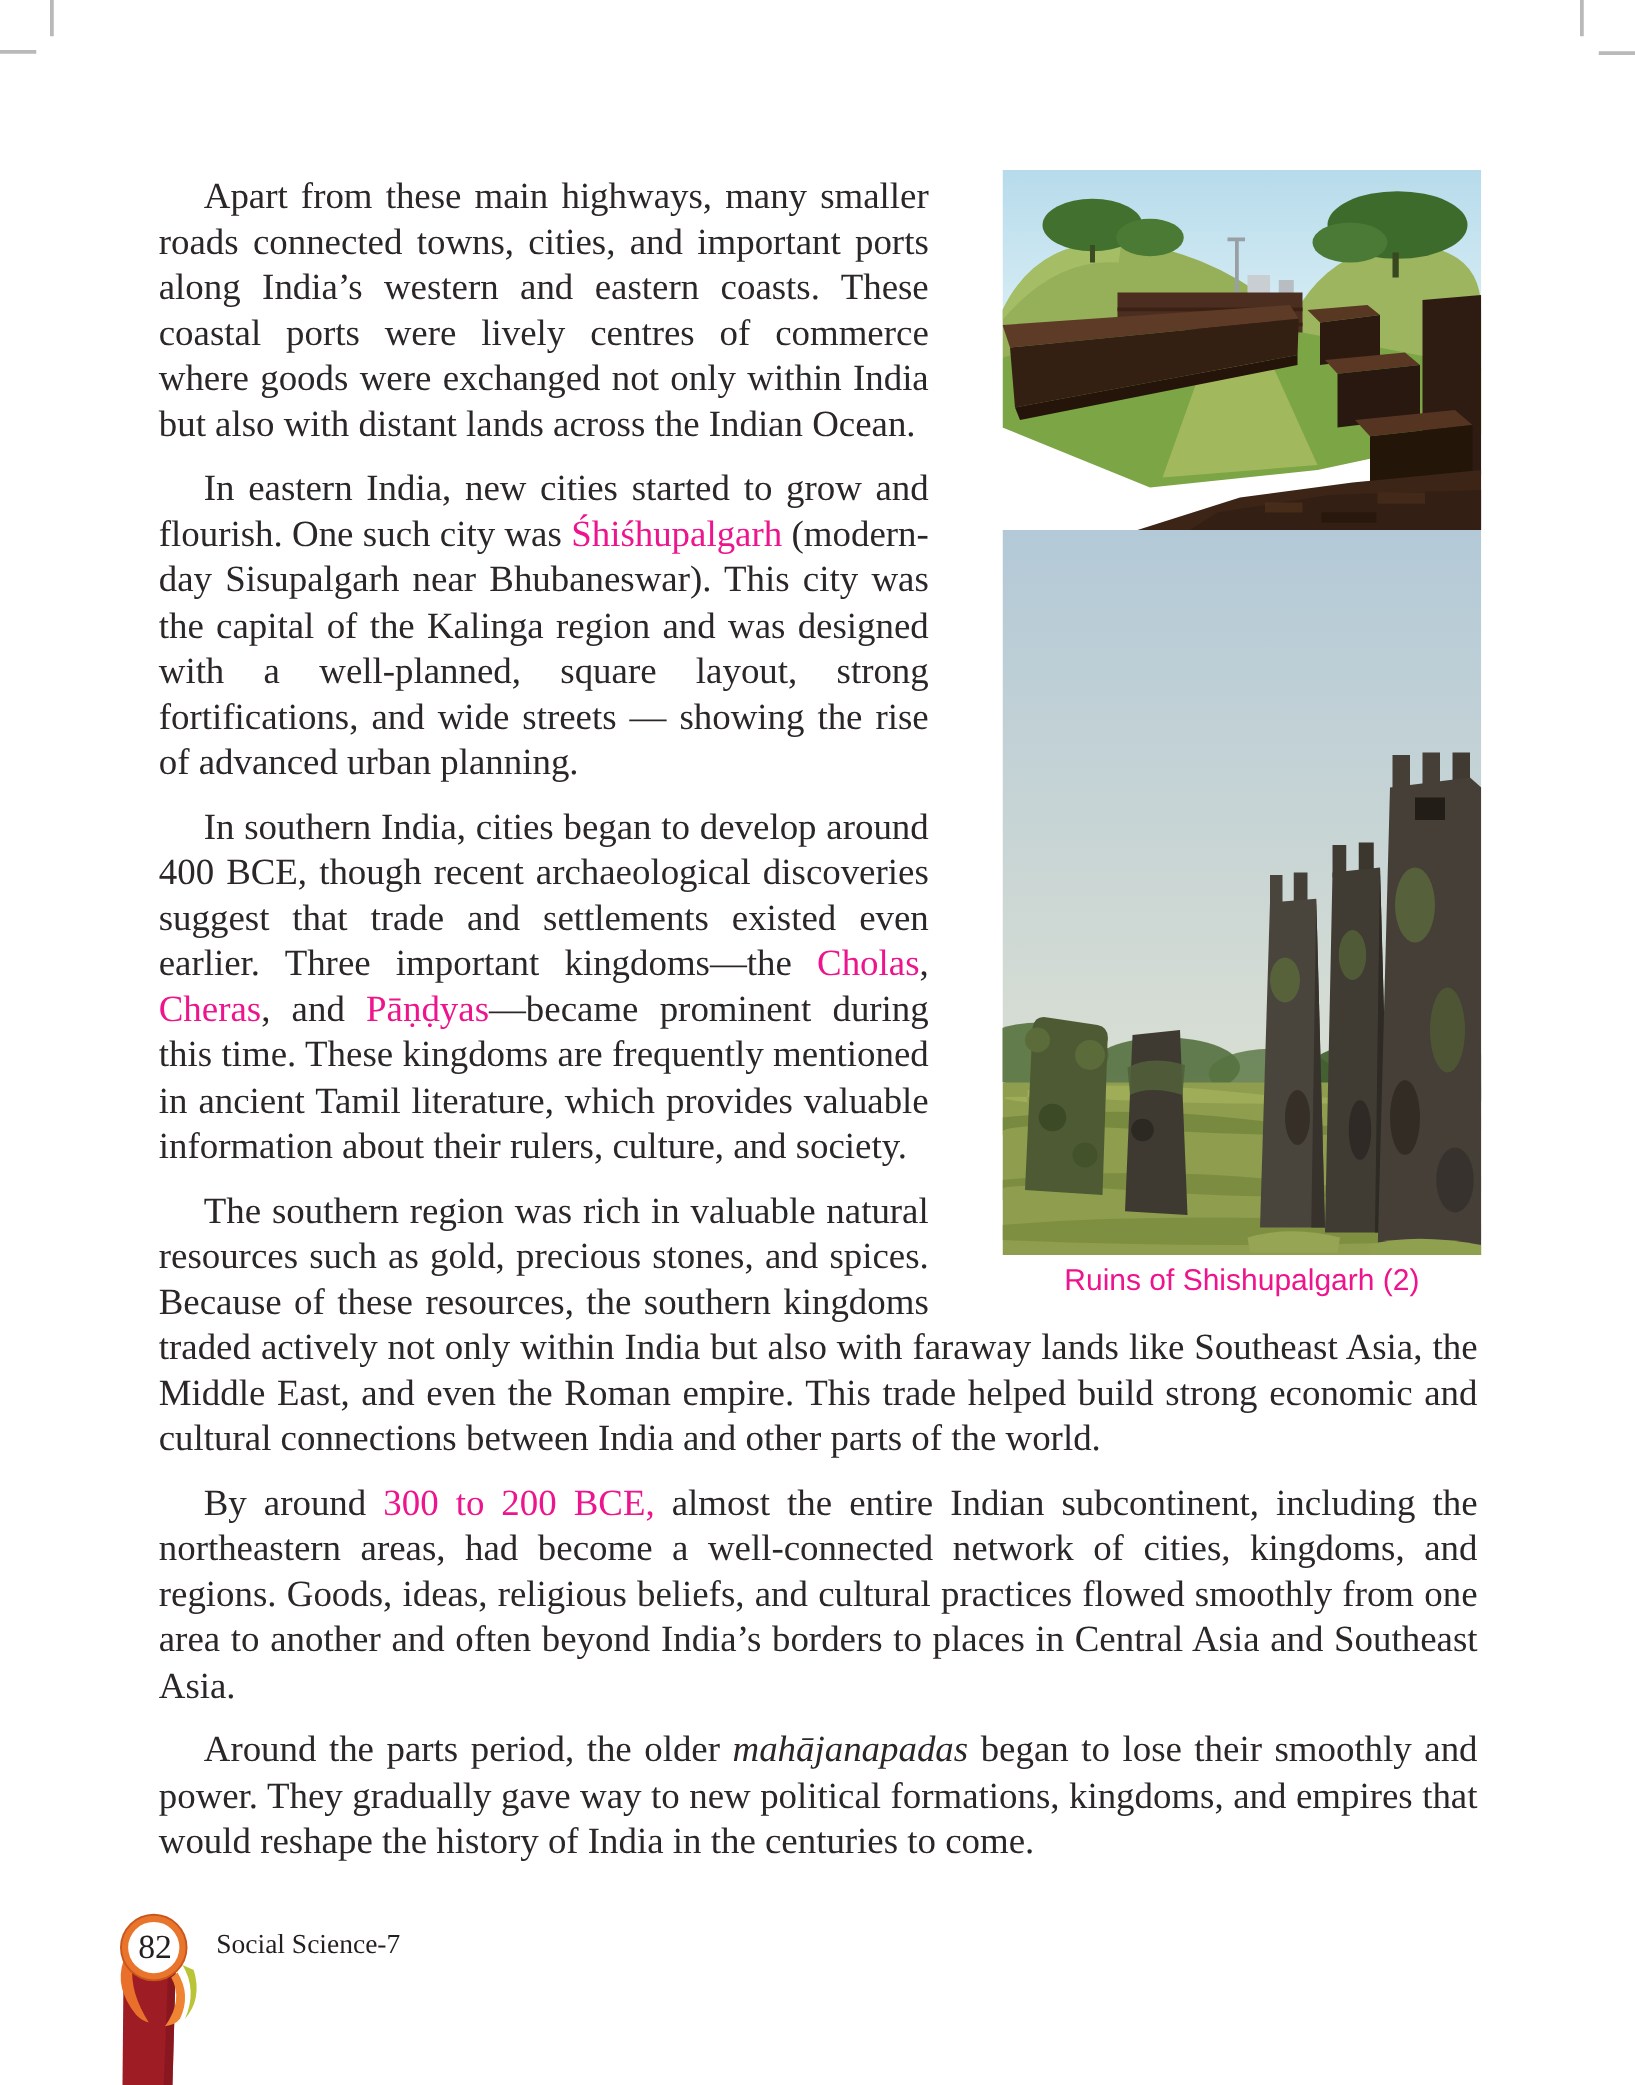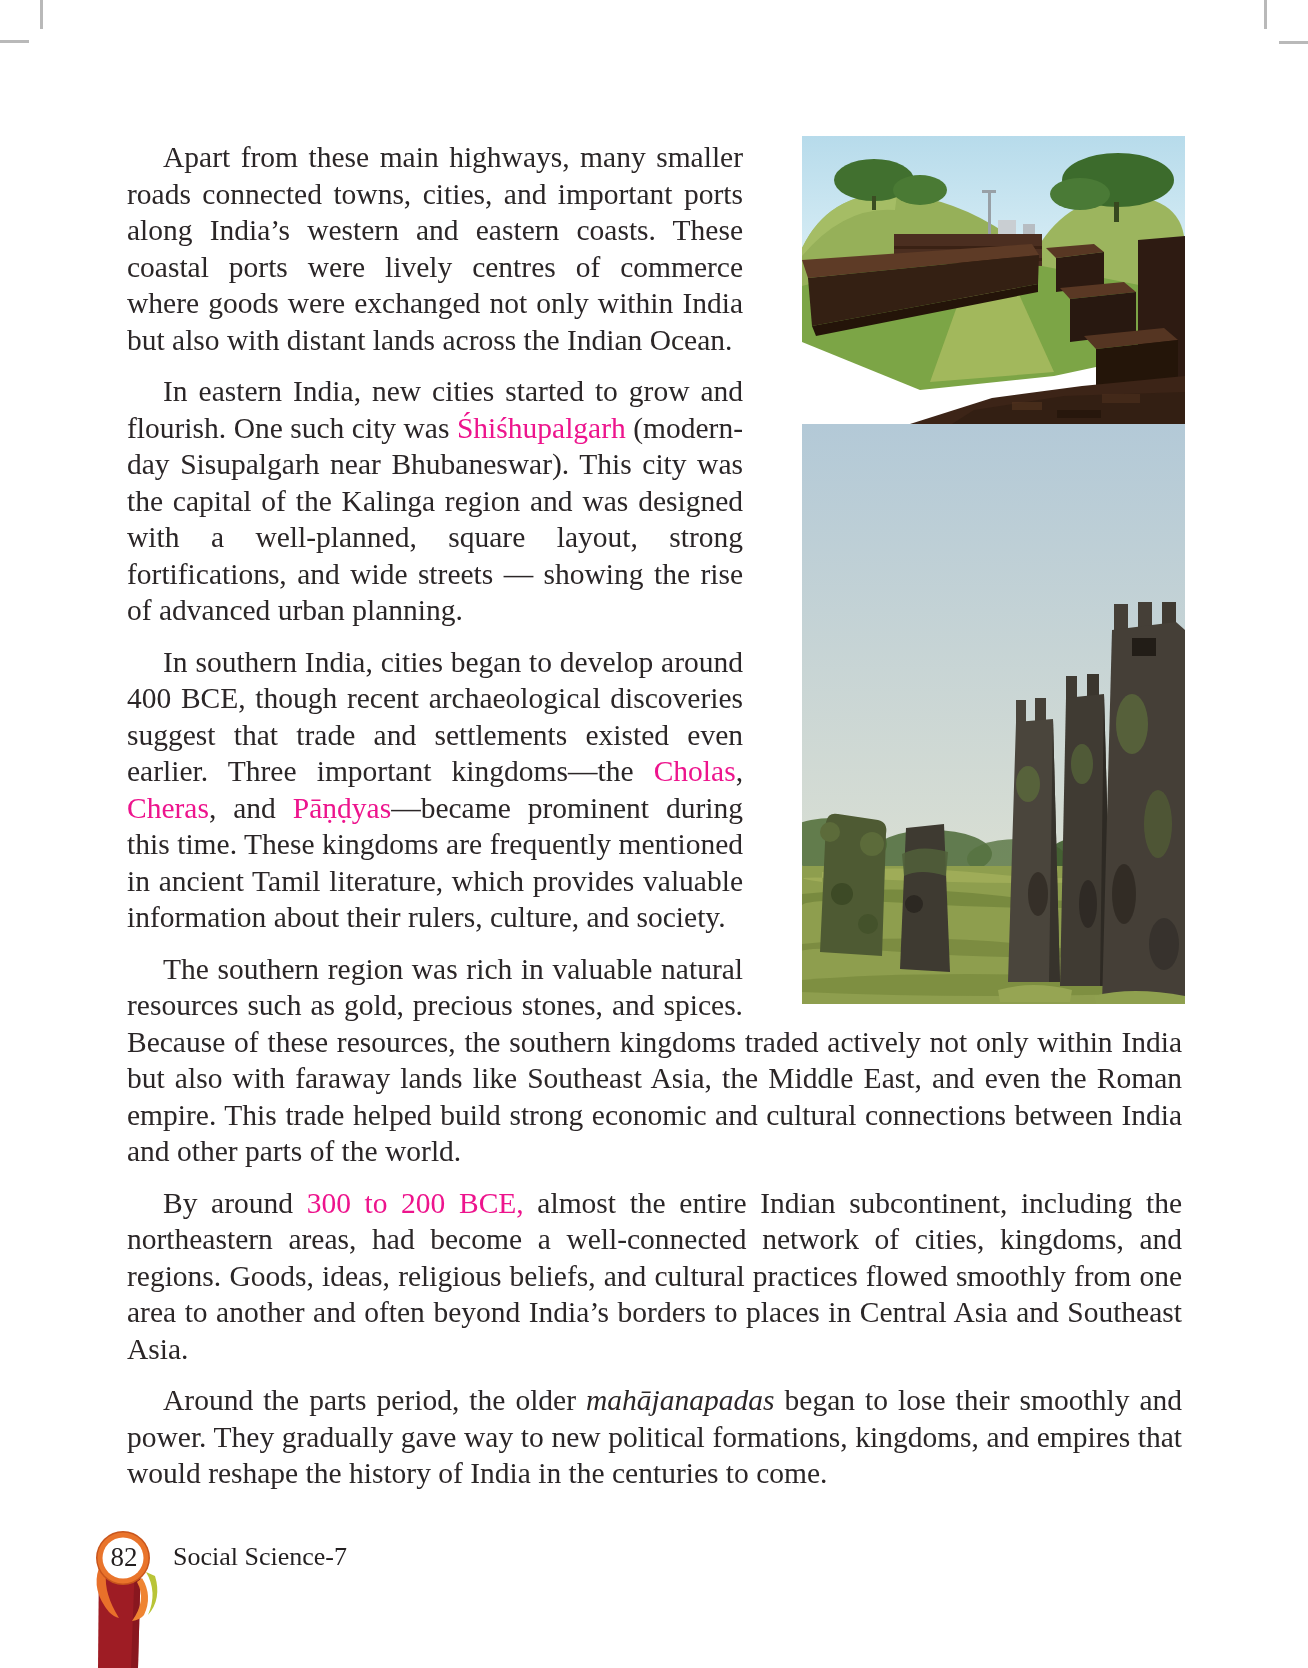--- a/index.html
+++ b/index.html
@@ -64,21 +64,21 @@
     position:absolute;left:0;top:1520px;width:1308px;height:148px;padding-left:24px;
   }
   .ribbon-svg{position:absolute;left:85px;top:0;width:130px;height:148px;}
   .page-number{
     position:absolute;left:98px;top:22px;width:52px;
     text-align:center;
     font-size:27px;color:#231f20;
   }
   .book-title{
     position:absolute;left:173px;top:22px;
-    font-size:26px;color:#231f20;
+    font-size:22px;color:#231f20;
   }
 </style>
 </head>
 <body>
 
 <div class="page">
 
   <div class="crop tl-v"></div>
   <div class="crop tl-h"></div>
   <div class="crop tr-v"></div>
@@ -192,20 +192,21 @@
           <path d="M300,580 L310,206 L374,198 L383,206 L383,580 Z" fill="#453f37"></path>
           <rect x="330" y="214" width="24" height="18" fill="#221d17"></rect>
           <ellipse cx="330" cy="300" rx="16" ry="30" fill="#5a693b" opacity="0.8"></ellipse>
           <ellipse cx="356" cy="400" rx="14" ry="34" fill="#525f35" opacity="0.7"></ellipse>
           <ellipse cx="322" cy="470" rx="12" ry="30" fill="#2c2720" opacity="0.75"></ellipse>
           <ellipse cx="362" cy="520" rx="15" ry="26" fill="#33302a" opacity="0.8"></ellipse>
 
           <path d="M196,566 Q230,556 270,566 L268,578 L198,578 Z" fill="#96a553"></path>
           <path d="M292,572 Q330,562 383,572 L383,580 L294,580 Z" fill="#8fa04f"></path>
         </svg>
+        <figcaption>Ruins of Shishupalgarh (2)</figcaption>
       </figure>
 
     </aside>
 
     <p><span class="seg-plain">Apart from these main highways, many smaller roads connected towns, cities, and important ports along India’s western and eastern coasts. These coastal ports were lively centres of commerce where goods were exchanged not only within India but also with distant lands across the Indian Ocean.</span></p>
     <p><span class="seg-plain">In eastern India, new cities started to grow and flourish. One such city was </span><span class="seg-magenta">Śhiśhupalgarh</span><span class="seg-plain"> (modern-day Sisupalgarh near Bhubaneswar). This city was the capital of the Kalinga region and was designed with a well-planned, square layout, strong fortifications, and wide streets — showing the rise of advanced urban planning.</span></p>
     <p><span class="seg-plain">In southern India, cities began to develop around 400 BCE, though recent archaeological discoveries suggest that trade and settlements existed even earlier. Three important kingdoms—the </span><span class="seg-magenta">Cholas</span><span class="seg-plain">, </span><span class="seg-magenta">Cheras</span><span class="seg-plain">, and </span><span class="seg-magenta">Pāṇḍyas</span><span class="seg-plain">—became prominent during this time. These kingdoms are frequently mentioned in ancient Tamil literature, which provides valuable information about their rulers, culture, and society.</span></p>
     <p><span class="seg-plain">The southern region was rich in valuable natural resources such as gold, precious stones, and spices. Because of these resources, the southern kingdoms traded actively not only within India but also with faraway lands like Southeast Asia, the Middle East, and even the Roman empire. This trade helped build strong economic and cultural connections between India and other parts of the world.</span></p>
     <p><span class="seg-plain">By around </span><span class="seg-magenta">300 to 200 BCE,</span><span class="seg-plain"> almost the entire Indian subcontinent, including the northeastern areas, had become a well-connected network of cities, kingdoms, and regions. Goods, ideas, religious beliefs, and cultural practices flowed smoothly from one area to another and often beyond India’s borders to places in Central Asia and Southeast Asia.</span></p>
     <p><span class="seg-plain">Around the parts period, the older </span><span class="seg-italic">mahājanapadas</span><span class="seg-plain"> began to lose their smoothly and power. They gradually gave way to new political formations, kingdoms, and empires that would reshape the history of India in the centuries to come.</span></p>

